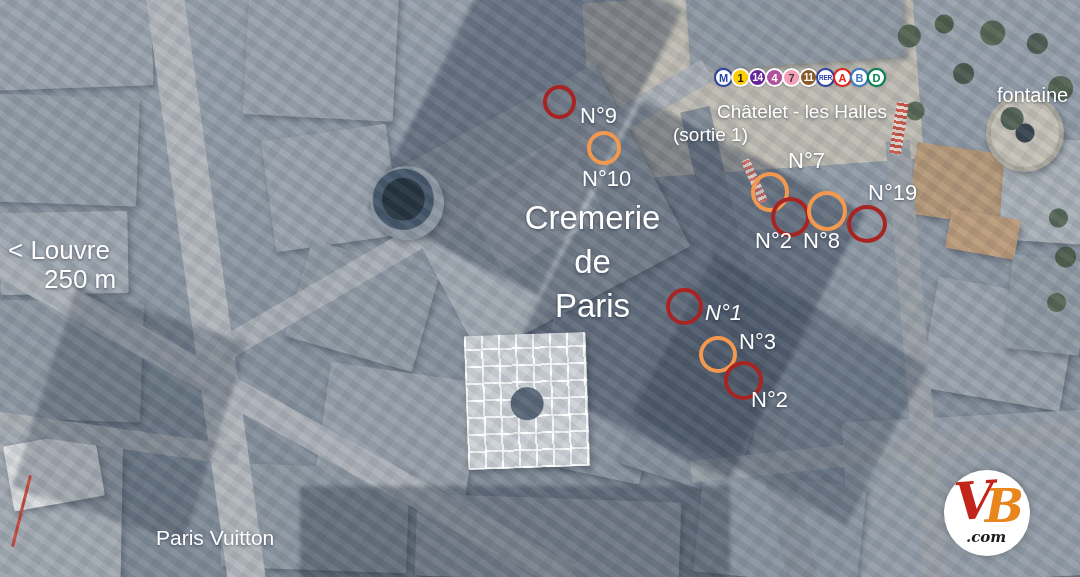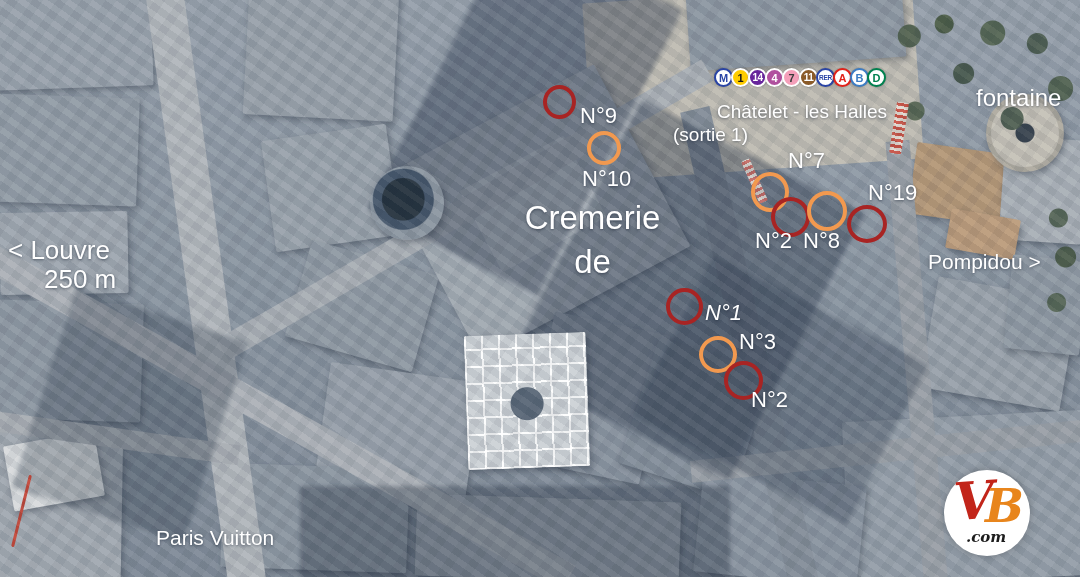--- a/index.html
+++ b/index.html
@@ -15,21 +15,21 @@
 
   .metro-row{position:absolute;left:714px;top:68px;display:flex;z-index:6;}
   .mline{width:19px;height:19px;border-radius:50%;border:2px solid #fff;
          box-sizing:border-box;display:flex;align-items:center;justify-content:center;
          font-family:"Liberation Sans",sans-serif;font-weight:bold;font-size:11px;
          margin-left:-2px;box-shadow:0 0 2px rgba(0,0,0,.35);background:#fff;}
   .mline:first-child{margin-left:0;}
 
   .station-name{left:717px;top:101px;font-size:19px;}
   .station-exit{left:673px;top:124px;font-size:19px;}
-  .fontaine{left:976px;top:84px;font-size:24px;}
+  .fontaine{left:997px;top:84px;font-size:20px;}
   .cremerie{left:490px;top:196px;width:205px;text-align:center;
             font-size:33px;line-height:44px;}
   .louvre{left:8px;top:236px;font-size:26px;line-height:29px;}
   .louvre .l2{margin-left:36px;}
   .pompidou{left:928px;top:250px;font-size:21px;}
   .samaritaine{left:92px;top:418px;font-size:41px;}
   .vuitton{left:156px;top:526px;font-size:21px;}
 
   .ring{position:absolute;border:4px solid #fff;border-radius:50%;
         box-sizing:border-box;z-index:5;}
@@ -130,28 +130,28 @@
     <span class="mline" style="background:#ffffff;color:#00814f;border-color:#00814f">D</span>
   </div>
 
   <div class="lbl station-name">Châtelet - les Halles</div>
   <div class="lbl station-exit">(sortie 1)</div>
   <div class="lbl fontaine">fontaine</div>
 
   <div class="lbl cremerie">
     <span class="line">Cremerie</span>
     <span class="line">de</span>
+    <span class="line">Paris</span>
   </div>
 
   <div class="lbl louvre">
     <span class="line">&lt; Louvre</span>
     <span class="line l2">250 m</span>
   </div>
 
-  <div class="lbl pompidou">Pompidou &gt;</div>
   <div class="lbl vuitton">Paris Vuitton</div>
 
   <div class="ring r9" style="border-color:#a82423"></div>
   <div class="ring r10" style="border-color:#f2994f"></div>
   <div class="ring r7" style="border-color:#f2994f"></div>
   <div class="ring r6" style="border-color:#a82423"></div>
   <div class="ring r8" style="border-color:#f2994f"></div>
   <div class="ring r18" style="border-color:#a82423"></div>
   <div class="ring r1" style="border-color:#a82423"></div>
   <div class="ring r3" style="border-color:#f2994f"></div>

